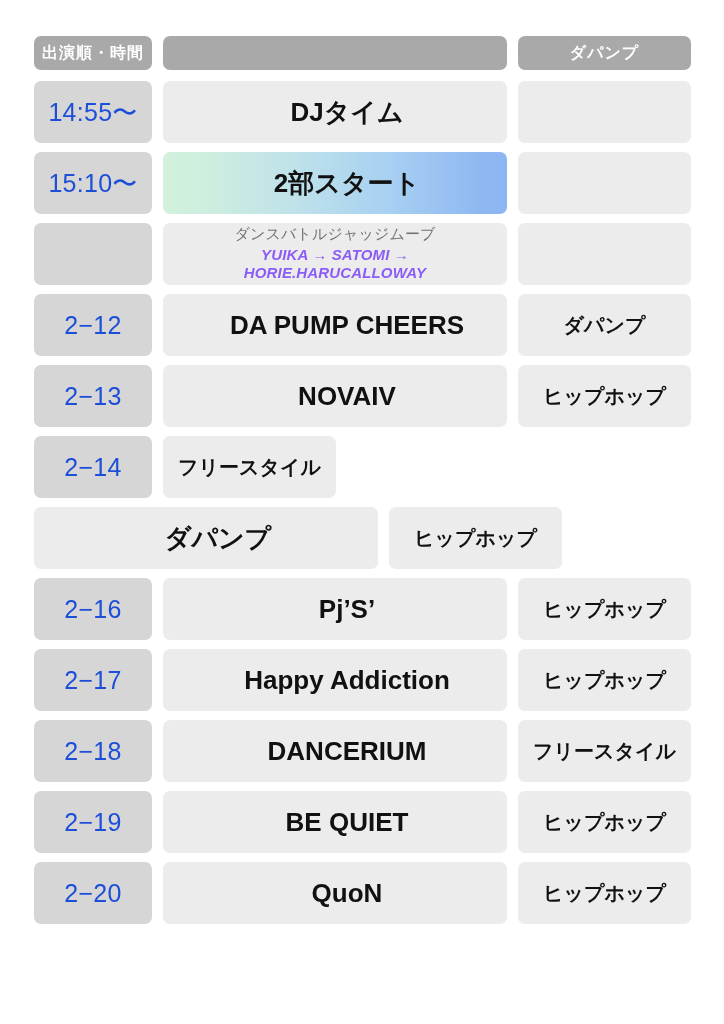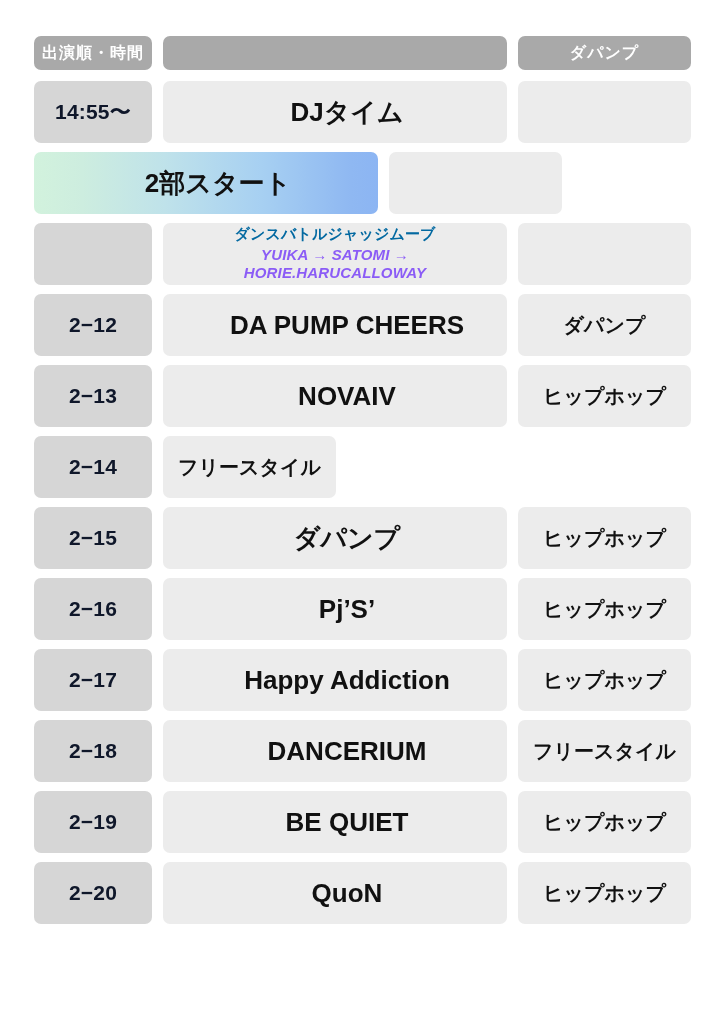--- a/index.html
+++ b/index.html
@@ -54,23 +54,23 @@
     font-size: 16px;
     font-weight: 700;
     letter-spacing: 0.06em;
   }
   .row-header .col-name { background: #a9a9a9; }
 
   
   .row-body { height: 62px; }
   .row-body .col-order {
     background: #d6d6d6;
-    color: #0f172a;
-    font-size: 21px;
-    font-weight: 700;
+    color: #1d4ed8;
+    font-size: 25px;
+    font-weight: 400;
     letter-spacing: 0.01em;
   }
   .row-body .col-name {
     background: #ececec;
     color: #111111;
     font-size: 26px;
     font-weight: 700;
     padding-left: 24px;
   }
   .row-body .col-genre {
@@ -87,22 +87,22 @@
 
   
   .row-judge .col-name {
     flex-direction: column;
     justify-content: center;
     line-height: 1.25;
     padding: 4px 6px;
   }
   .judge-title {
     font-size: 15px;
-    font-weight: 700;
-    color: #0369a1;
+    font-weight: 400;
+    color: #737373;
     letter-spacing: 0.01em;
   }
   .judge-order {
     font-size: 15px;
     font-weight: 700;
     color: #8b5cf6;
     letter-spacing: 0.01em;
     margin-top: 2px;
     font-style: italic;
   }
@@ -118,20 +118,21 @@
     <div class="cell col-genre">ダパンプ</div>
   </div>
 
   <div id="rows-container">
       <div class="row row-body">
         <div class="cell col-order">14:55〜</div>
         <div class="cell col-name">DJタイム</div>
         <div class="cell col-genre"></div>
       </div>
       <div class="row row-body">
+        <div class="cell col-order">15:10〜</div>
         <div class="cell col-name highlight">2部スタート</div>
         <div class="cell col-genre"></div>
       </div>
       <div class="row row-body row-judge">
         <div class="cell col-order"></div>
         <div class="cell col-name">
           <div class="judge-title">ダンスバトルジャッジムーブ</div>
           <div class="judge-order">YUIKA → SATOMI → HORIE.HARUCALLOWAY</div>
         </div>
         <div class="cell col-genre"></div>
@@ -144,21 +145,20 @@
       <div class="row row-body">
         <div class="cell col-order">2−13</div>
         <div class="cell col-name">NOVAIV</div>
         <div class="cell col-genre">ヒップホップ</div>
       </div>
       <div class="row row-body">
         <div class="cell col-order">2−14</div>
         <div class="cell col-genre">フリースタイル</div>
       </div>
       <div class="row row-body">
-        <div class="cell col-order">2−15</div>
         <div class="cell col-name">ダパンプ</div>
         <div class="cell col-genre">ヒップホップ</div>
       </div>
       <div class="row row-body">
         <div class="cell col-order">2−16</div>
         <div class="cell col-name">Pj’S’</div>
         <div class="cell col-genre">ヒップホップ</div>
       </div>
       <div class="row row-body">
         <div class="cell col-order">2−17</div>

